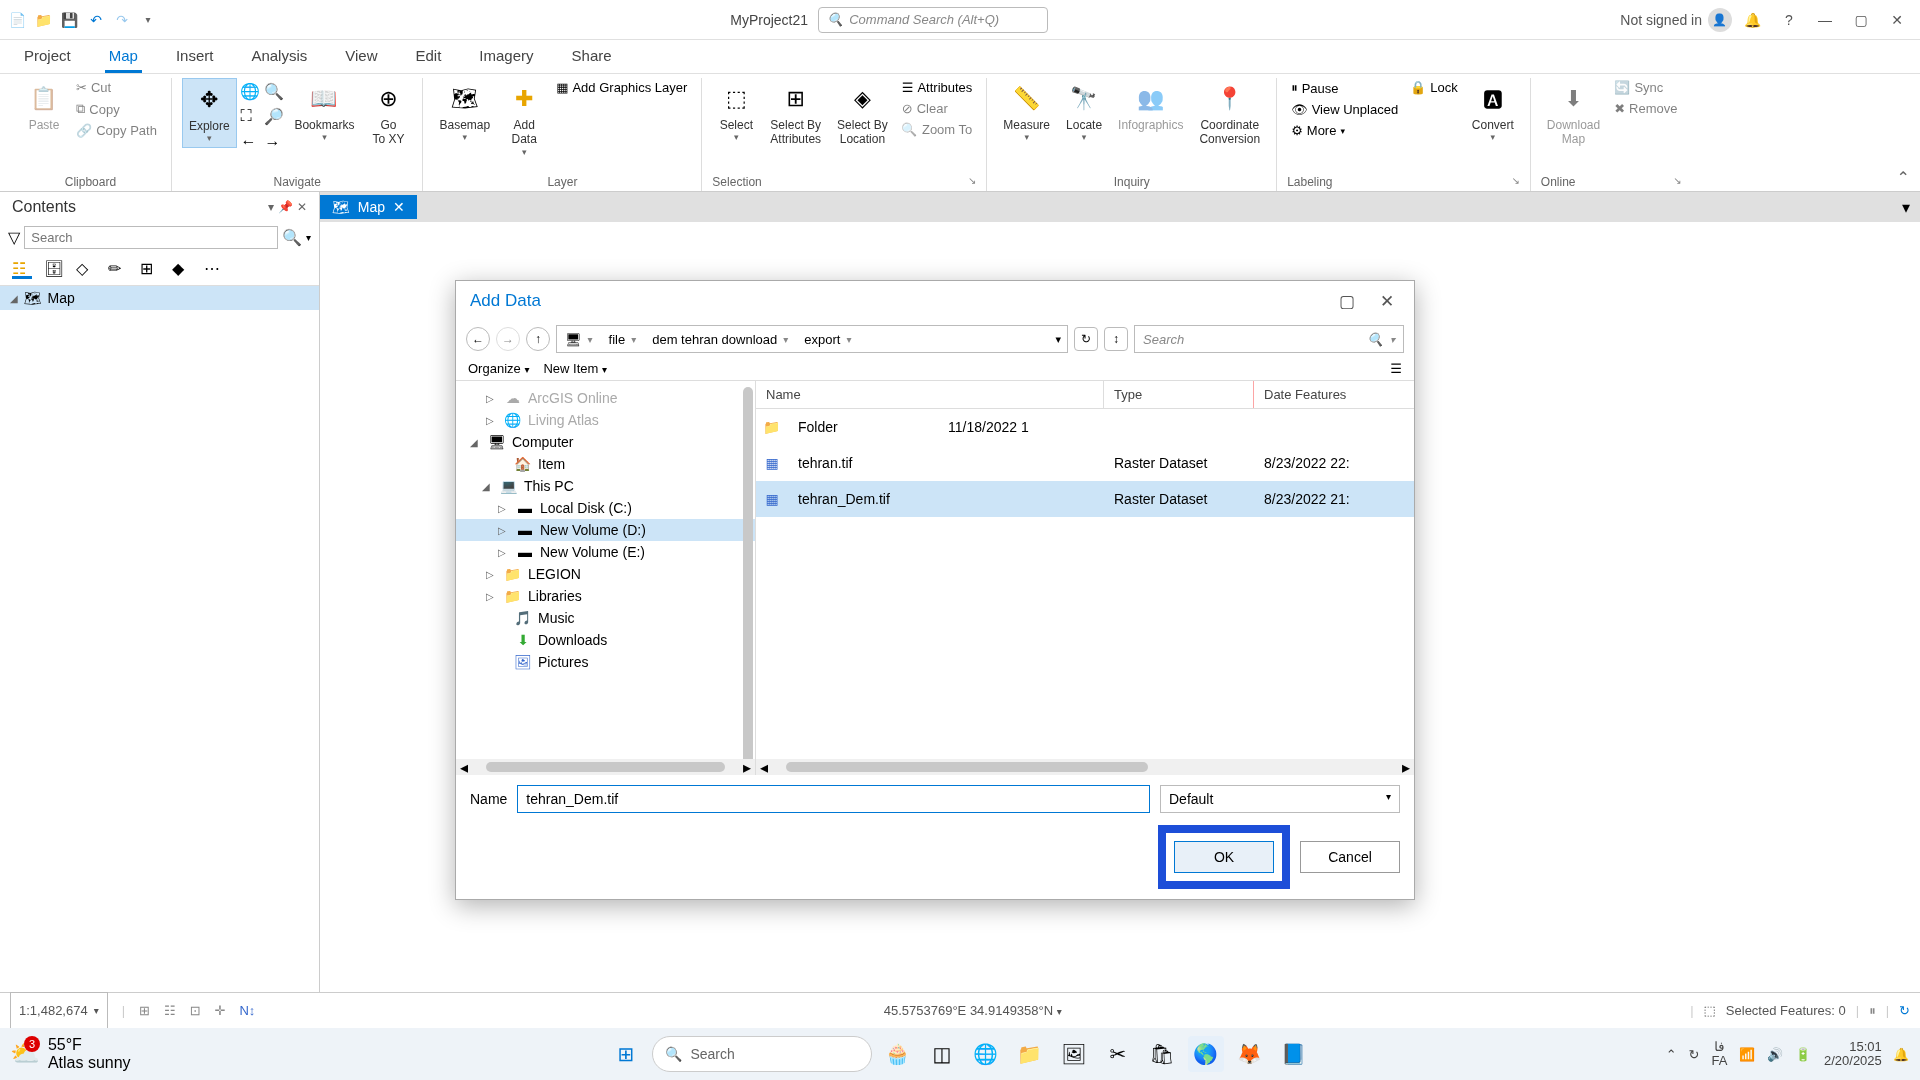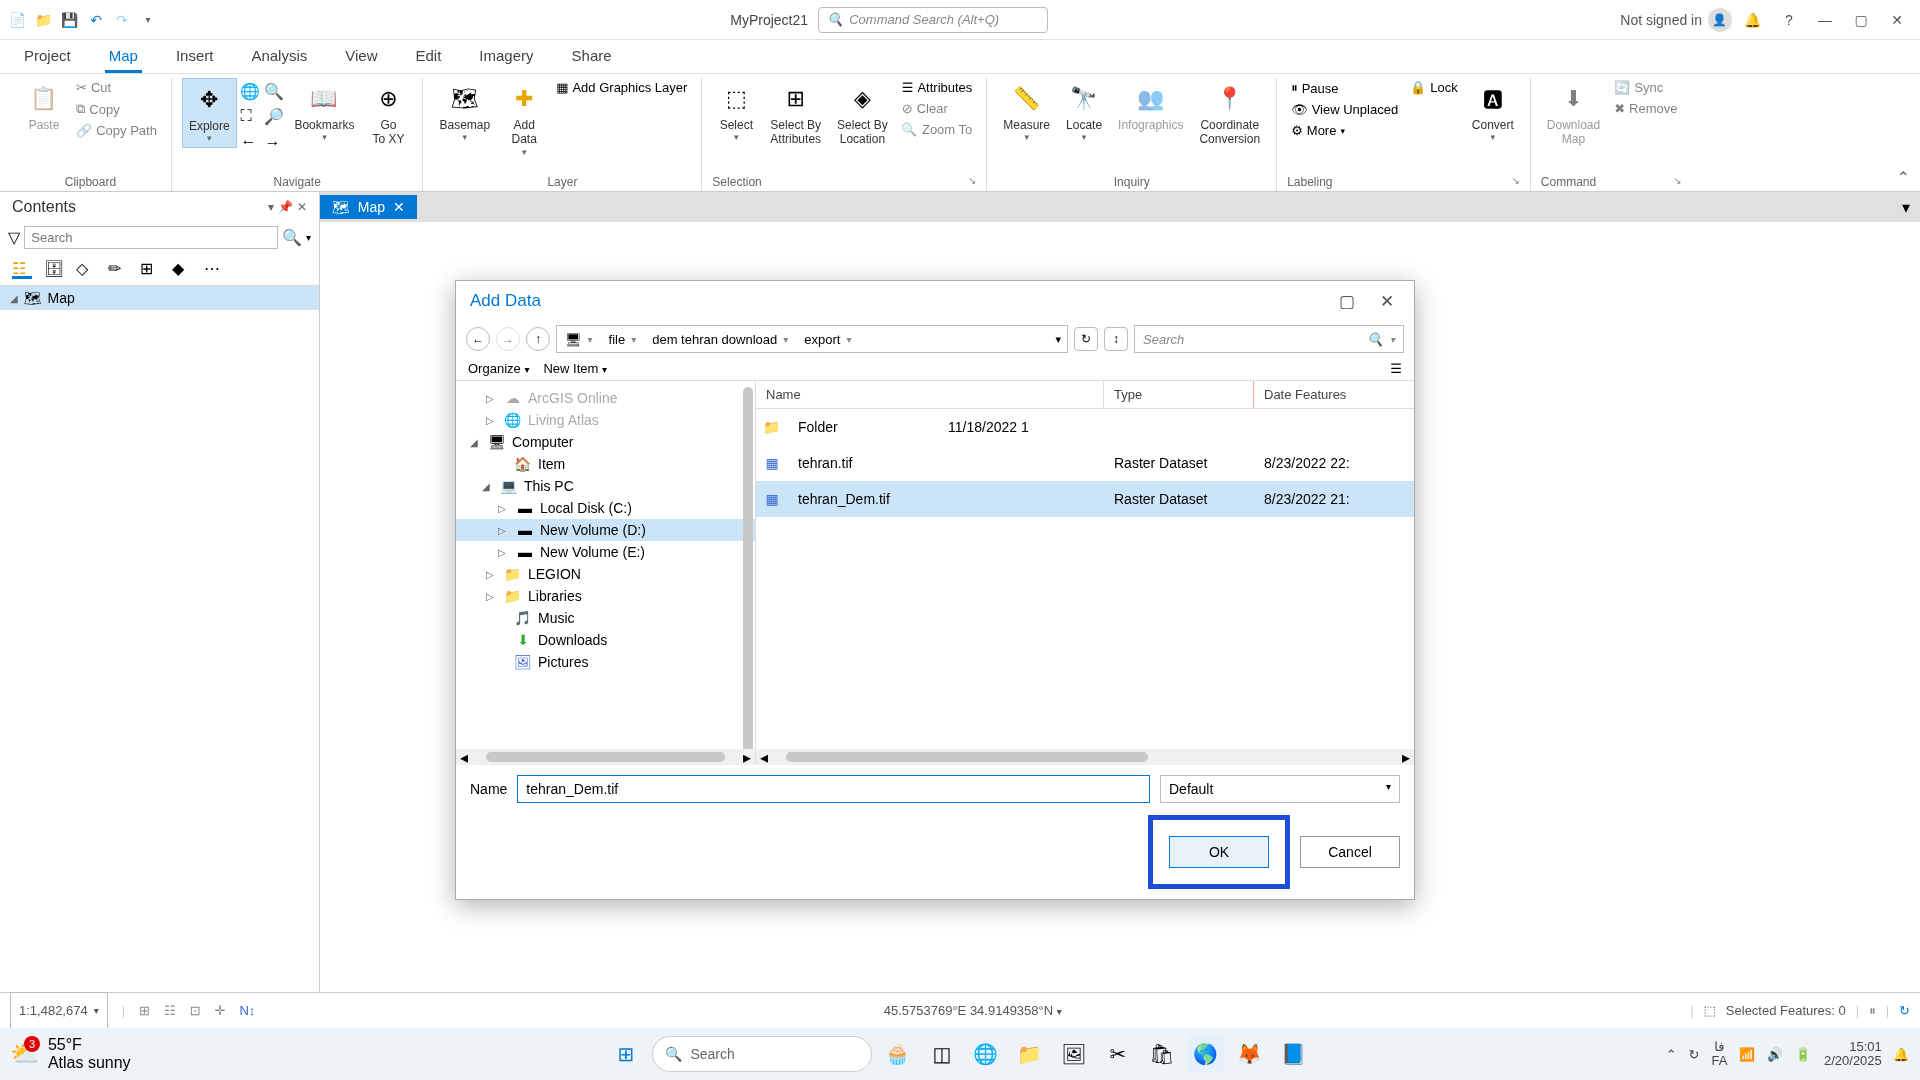--- a/index.html
+++ b/index.html
@@ -84,21 +84,21 @@
 .list-row.selected { background: #cce4f7; }
 .row-icon { width: 20px; margin: 0 6px; text-align: center; }
 .dlg-hscroll { height: 16px; background: #f0f0f0; display: flex; align-items: center; }
 .hscroll-bar { height: 10px; background: #c8c8c8; border-radius: 5px; margin: 0 14px; }
 .dialog-footer { padding: 10px 14px; display: flex; flex-direction: column; gap: 12px; }
 .footer-row1 { display: flex; align-items: center; gap: 10px; }
 .name-input { flex: 1; border: 1px solid #0078d4; padding: 5px 8px; font-size: 14px; }
 .filter-select { width: 240px; border: 1px solid #bbb; padding: 5px 8px; font-size: 14px; }
 .footer-row2 { display: flex; justify-content: flex-end; gap: 10px; }
 .dlg-action { width: 100px; padding: 7px 0; text-align: center; border: 1px solid #999; background: #fff; cursor: pointer; font-size: 14px; }
-.ok-highlight { border: 5px solid #1d4ed8; padding: 16px; }
+.ok-highlight { border: 8px solid #1d4ed8; padding: 8px; }
 .ok-highlight .dlg-action { background: #e8f0f8; border-color: #0078d4; }
 
 
 .statusbar { height: 36px; background: #fff; border-top: 1px solid #ccc; display: flex; align-items: center; padding: 0 10px; gap: 14px; font-size: 13px; color: #555; }
 .scale-box { border: 1px solid #bbb; padding: 10px 8px; display: flex; align-items: center; gap: 6px; }
 .sb-icon { cursor: pointer; color: #888; }
 .sb-right { margin-left: auto; display: flex; align-items: center; gap: 10px; }
 
 
 .taskbar { height: 52px; background: #eef3f8; display: flex; align-items: center; padding: 0 10px; position: relative; }
@@ -341,21 +341,21 @@
             <span>🔄</span>
             <span>Sync</span>
           </div>
         <div class="ribbon-btn-small dimmed">
             <span>✖</span>
             <span>Remove</span>
           </div>
       </div>
     </div>
     <div class="ribbon-group-label" style="display:flex;justify-content:center;gap:8px">
-        <span>Command</span>
+        <span>Online</span>
         <span class="launcher">↘</span>
       </div>
   </div>
   <span class="collapse-ribbon">⌃</span>
 </div>
 
 <div class="main">
   <div class="contents-pane">
     <div class="contents-header">
       <span>Contents</span>

